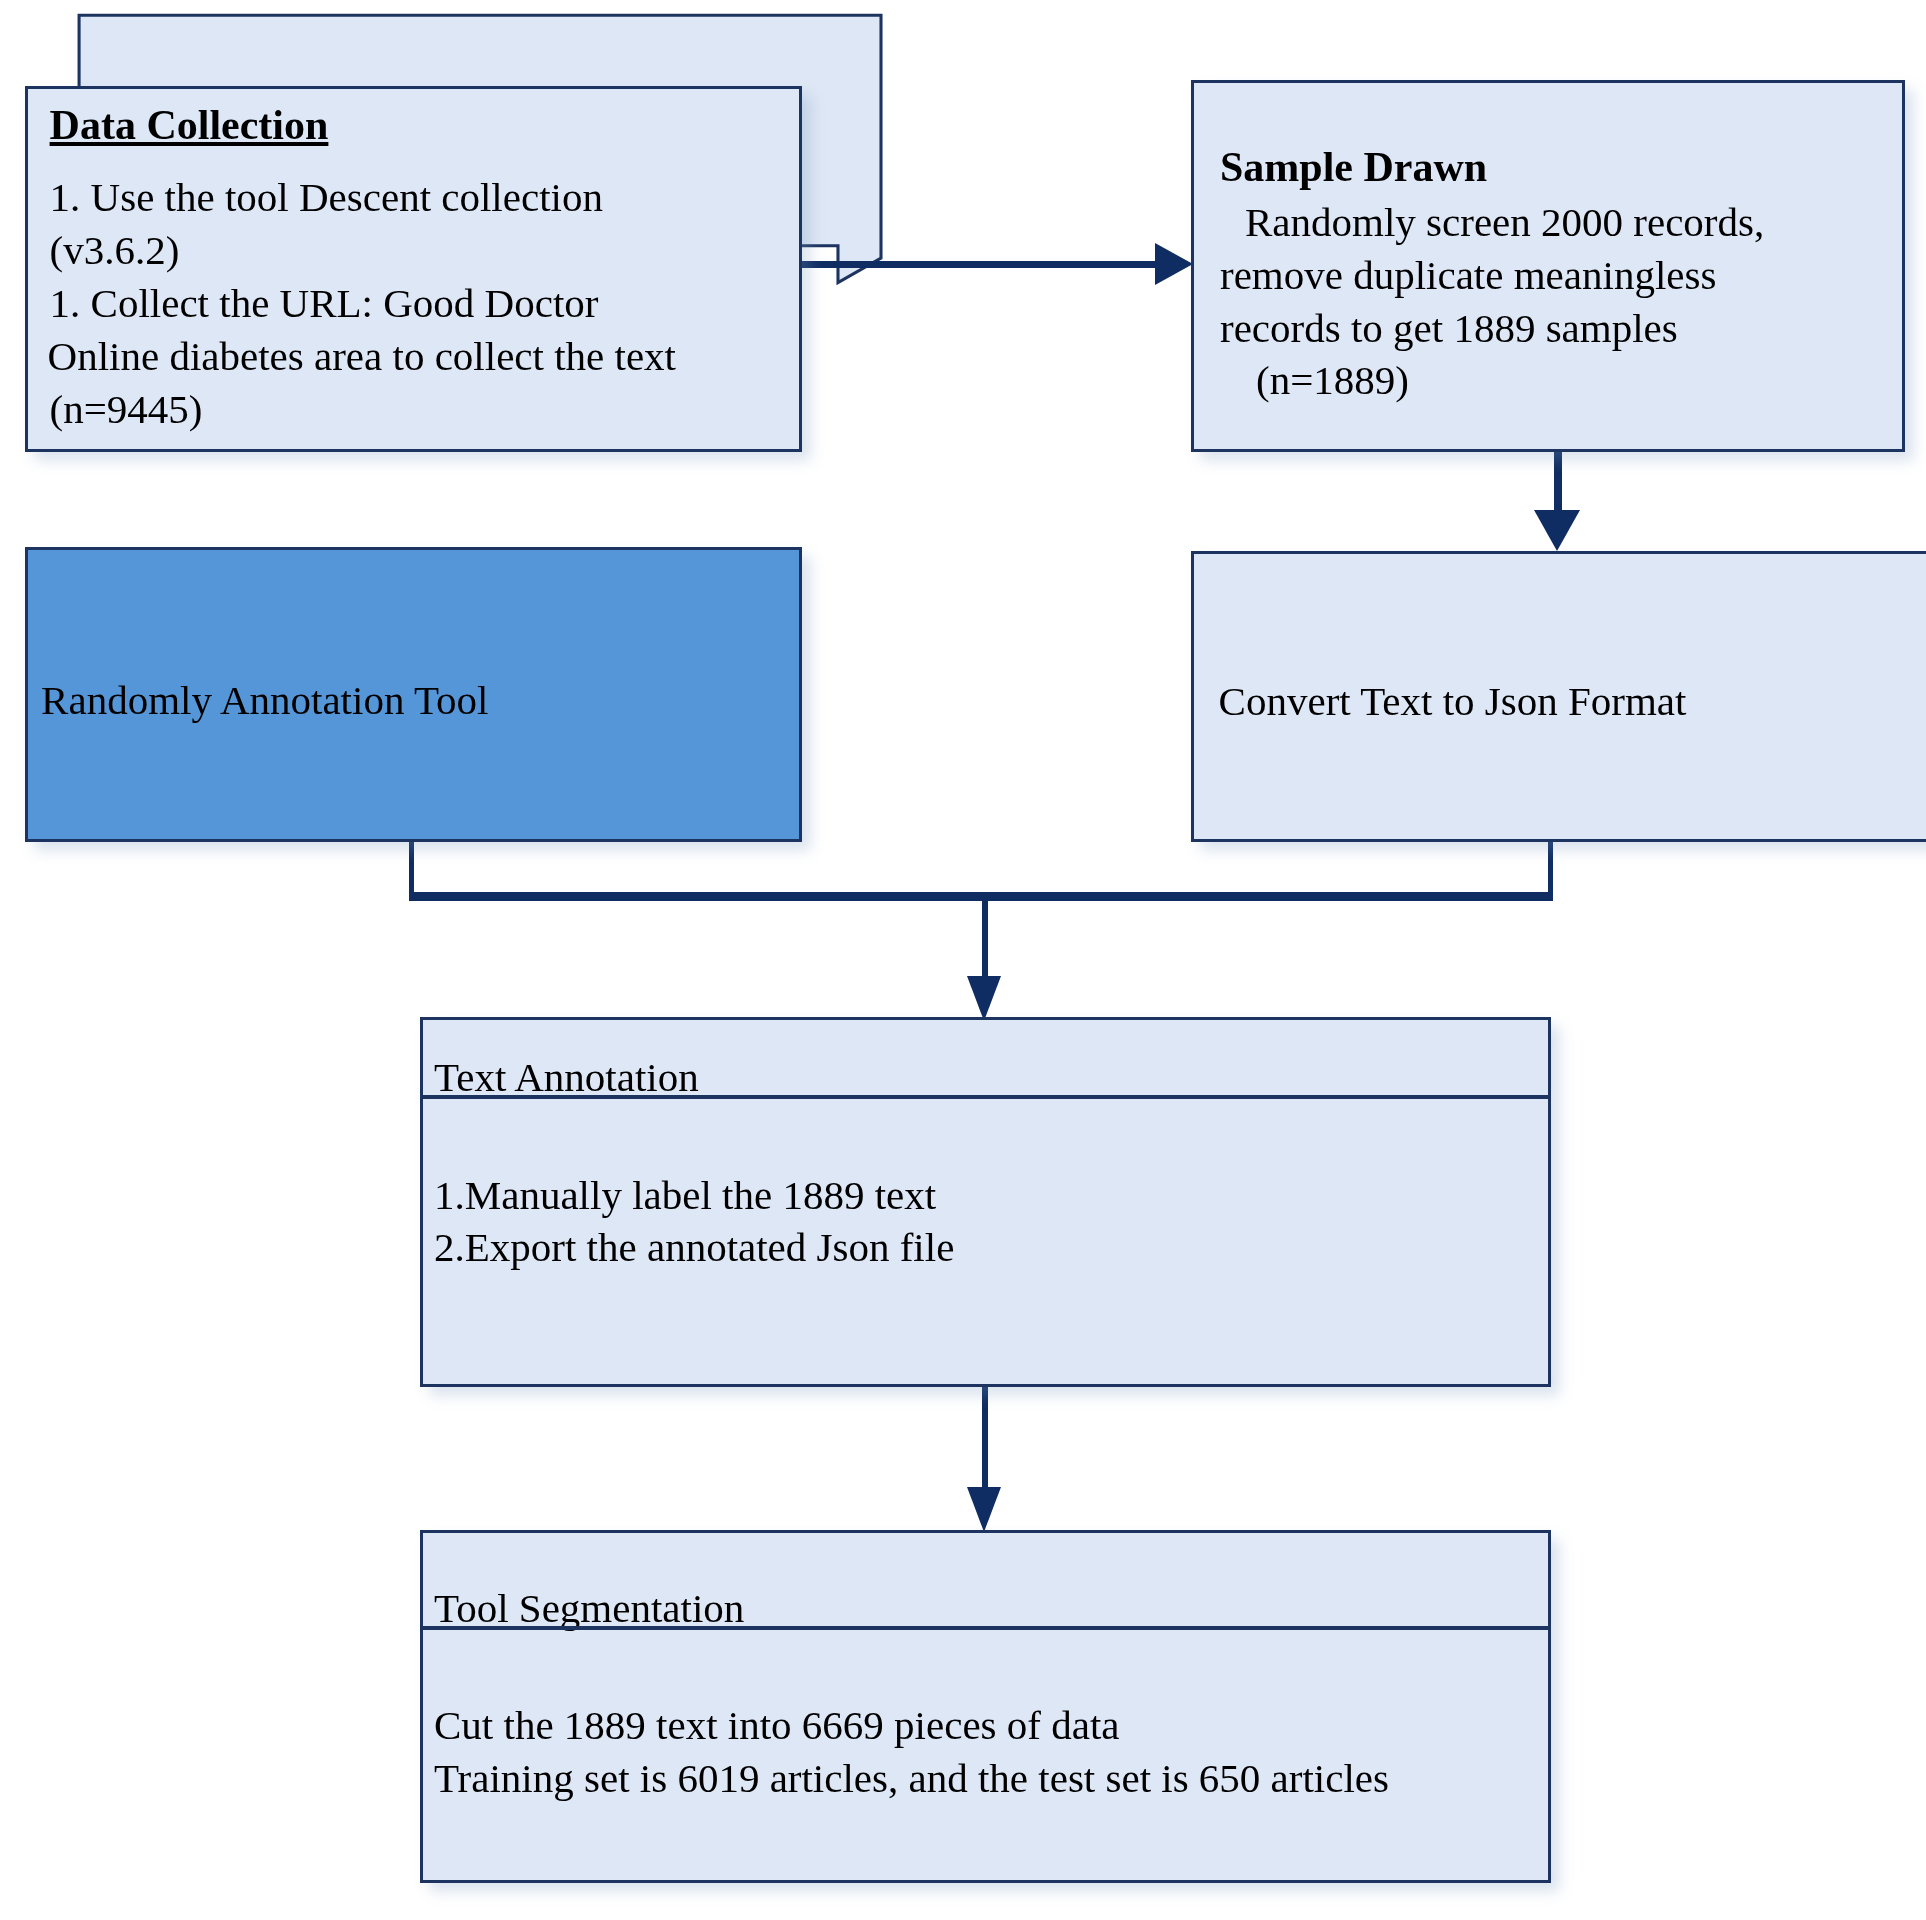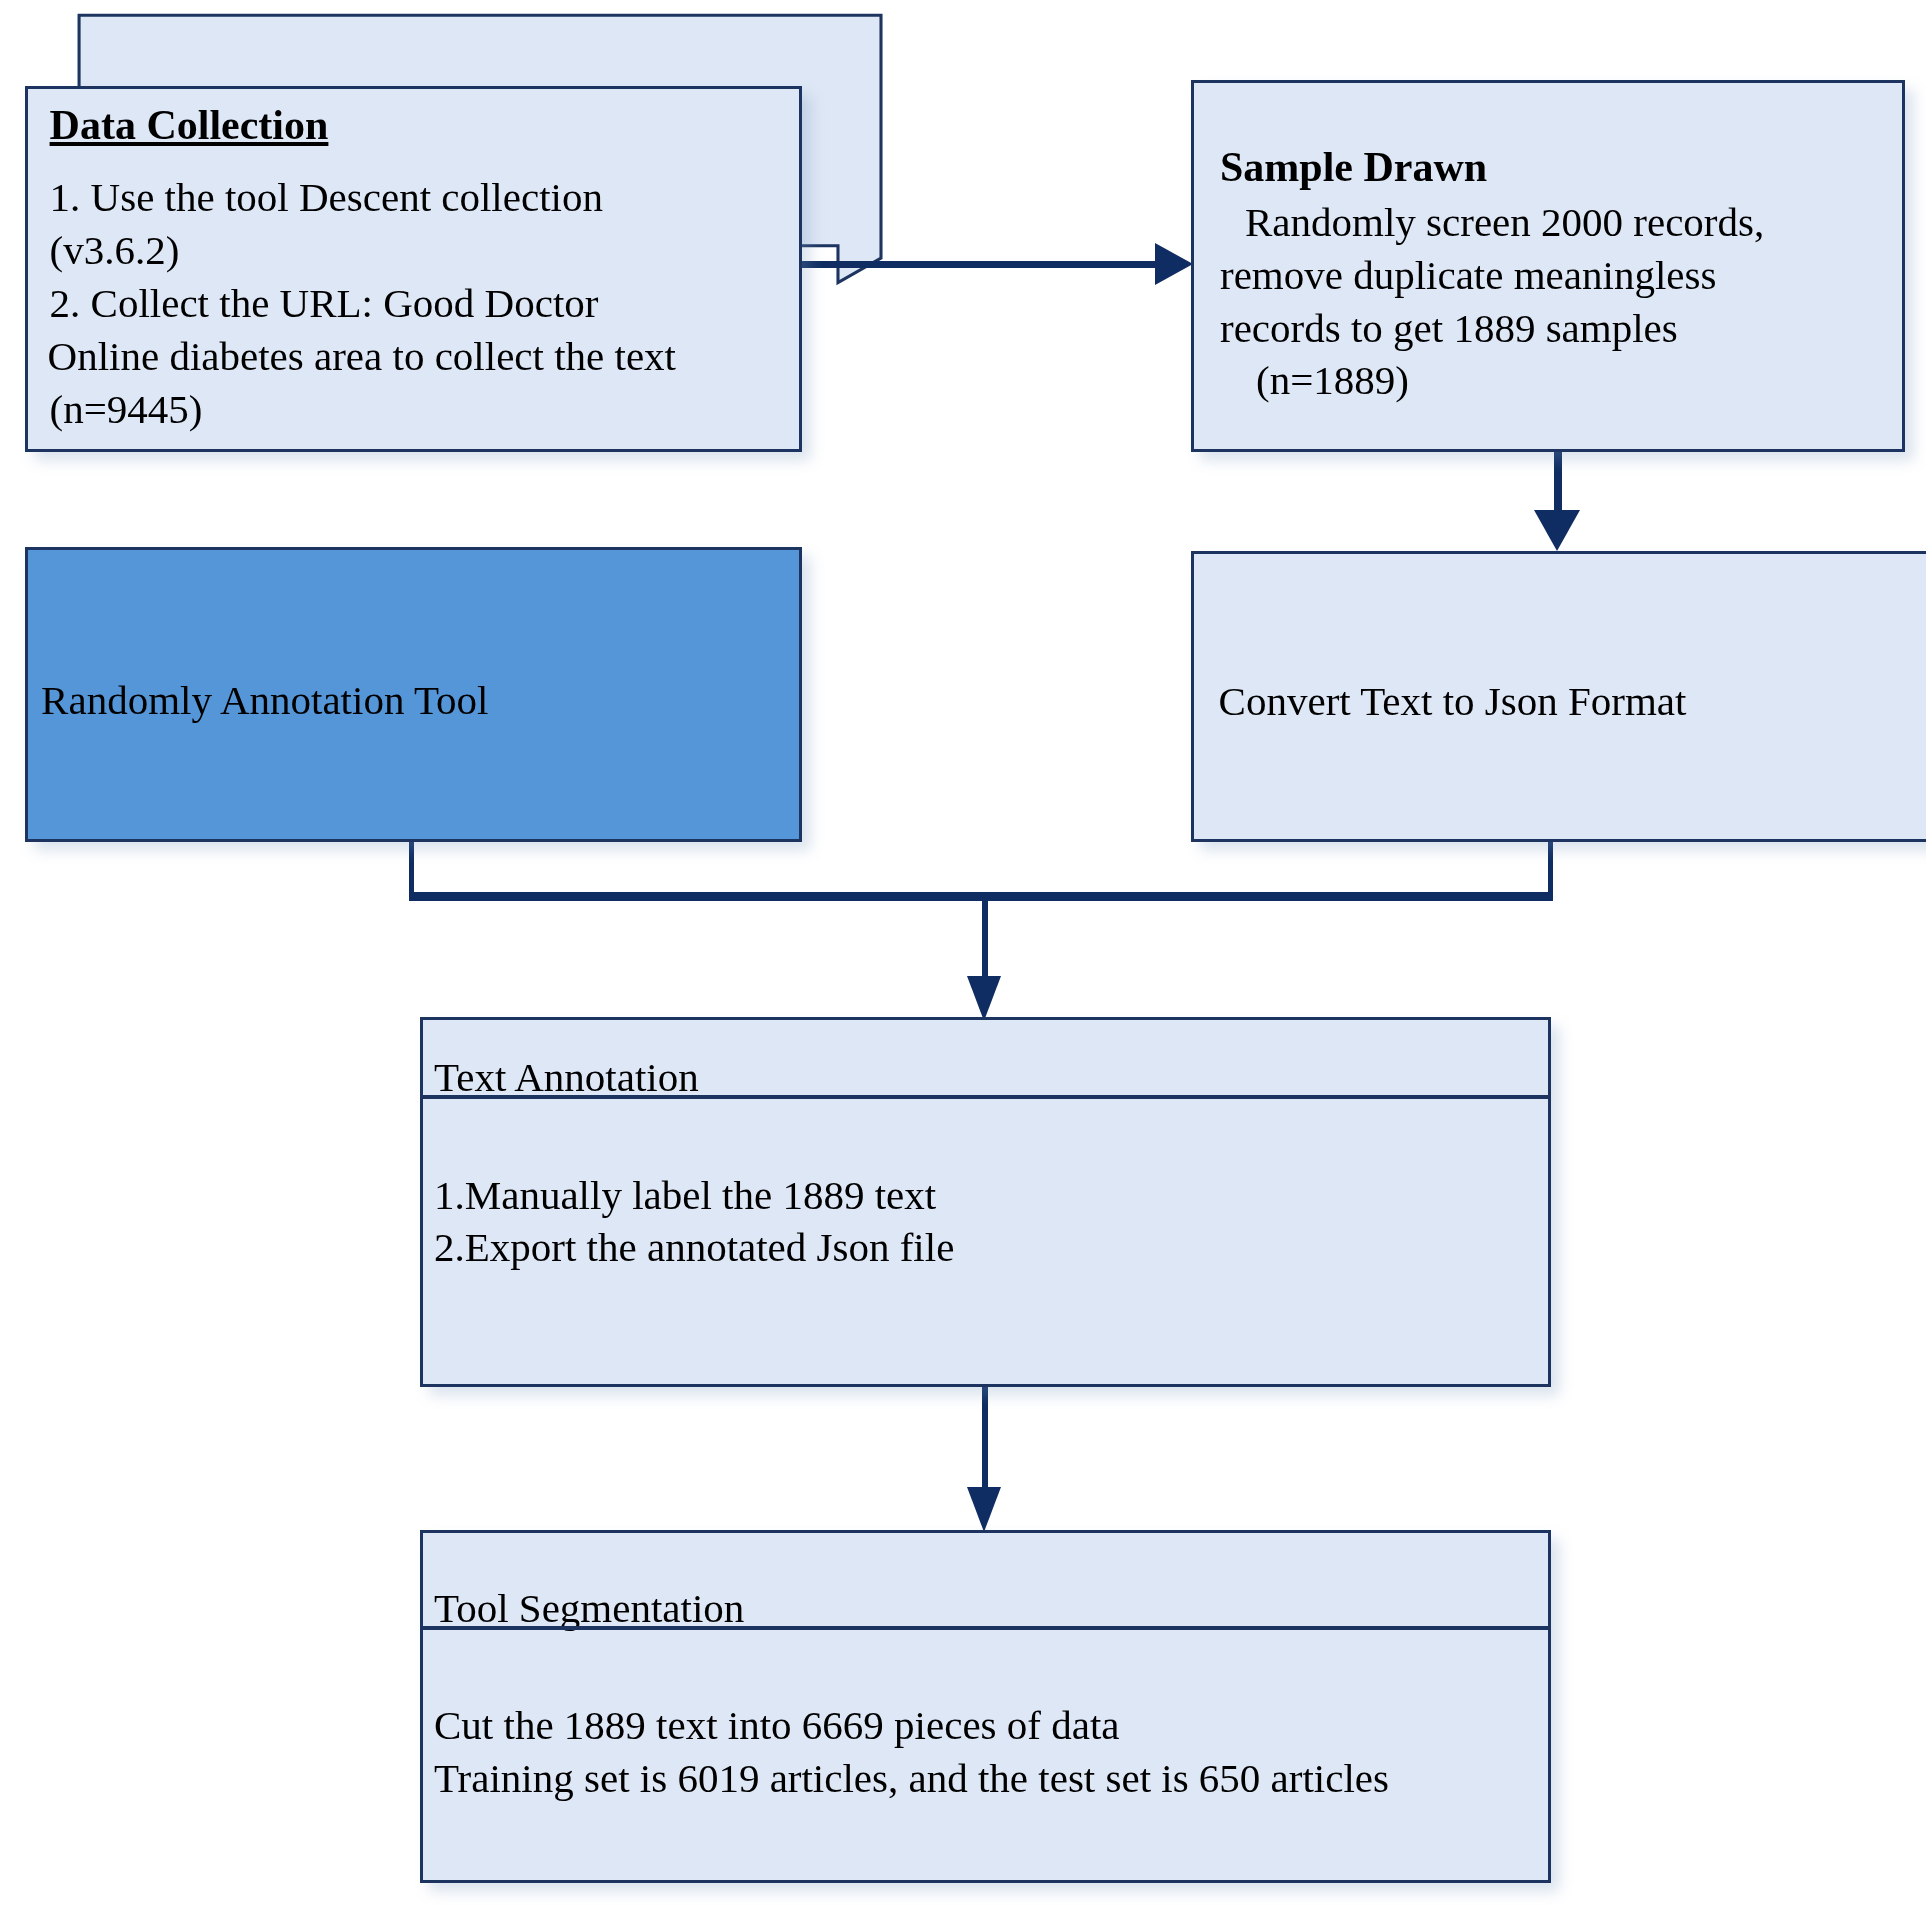--- a/index.html
+++ b/index.html
@@ -107,21 +107,21 @@
     <svg width="805" height="615" viewBox="0 0 1310 1000">
       <path d="M5,5 L1310,5 L1310,400 L1240,440 L1240,380 L5,380 Z" fill="#dee7f5" stroke="#1d3461" stroke-width="5" stroke-linejoin="miter"></path>
     </svg>
   </div>
 
   <div class="node" style="left:24.6px; top:86px; width:777px; height:366px;">
     <div class="node-body">
       <div class="txt title-bold fs-lg" style="left:22px; top:9px;text-decoration:underline;">Data Collection</div>
       <div class="txt fs-md" style="left:22px; top:81px;">1. Use the tool Descent collection</div>
       <div class="txt fs-md" style="left:22px; top:134px;">(v3.6.2)</div>
-      <div class="txt fs-md" style="left:22px; top:187px;">2. Collect the URL: Good Doctor</div>
+      <div class="txt fs-md" style="left:22px; top:187px;">1. Collect the URL: Good Doctor</div>
       <div class="txt fs-md" style="left:20px; top:240px;">Online diabetes area to collect the text</div>
       <div class="txt fs-md" style="left:22px; top:293px;">(n=9445)</div>
     </div>
   </div>
 
   <div class="node" style="left:1191px; top:80px; width:714px; height:372px;text-decoration:underline;">
     <div class="node-body">
       <div class="txt title-bold fs-lg" style="left:26px; top:57px;">Sample Drawn</div>
       <div class="txt fs-md" style="left:26px; top:112px;margin-left:25px;">Randomly screen 2000 records,</div>
       <div class="txt fs-md" style="left:26px; top:165px;">remove duplicate meaningless</div>

